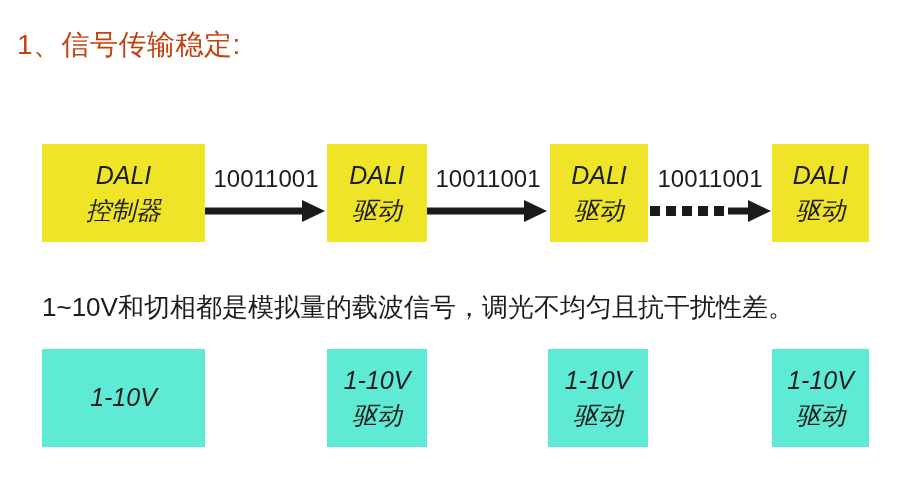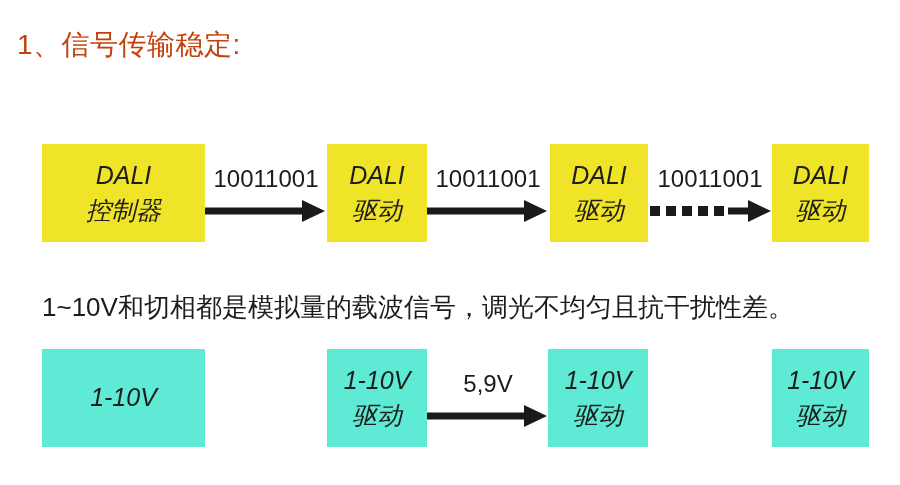--- a/index.html
+++ b/index.html
@@ -147,27 +147,20 @@
     <div class="box box-gray r-b1">
       <div>1-10V</div>
     </div>
 
 
     <div class="box box-gray r-b2">
       <div>1-10V</div>
       <div>驱动</div>
     </div>
 
-    <div class="arrow-group r-a2">
-      <div class="arrow-label">5,9V</div>
-      <svg class="arrow-svg" width="122" height="32" viewBox="0 0 122 32">
-        <line x1="0" y1="16" x2="99" y2="16" stroke-width="7"></line>
-        <polygon points="97,5 120,16 97,27"></polygon>
-      </svg>
-    </div>
 
     <div class="box box-gray r2-b3">
       <div>1-10V</div>
       <div>驱动</div>
     </div>
 
 
     <div class="box box-gray r-b4">
       <div>1-10V</div>
       <div>驱动</div>

